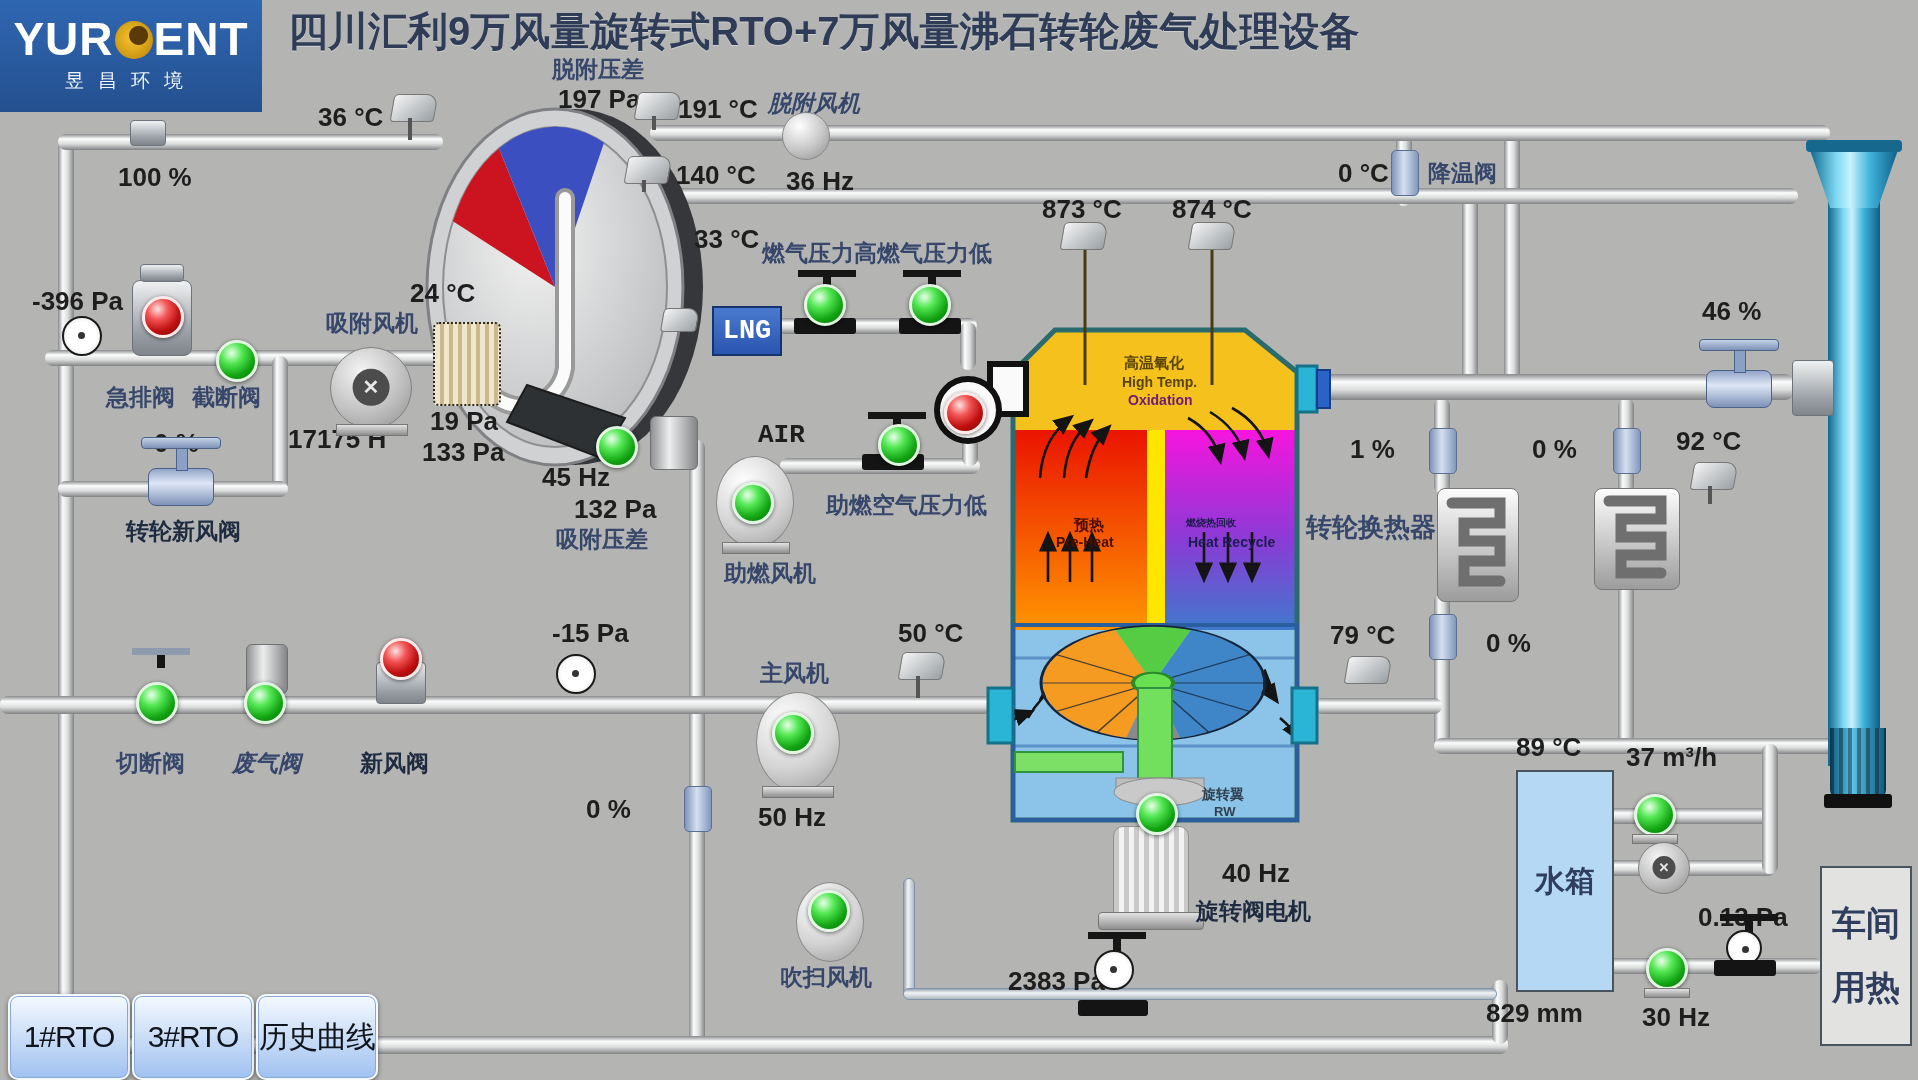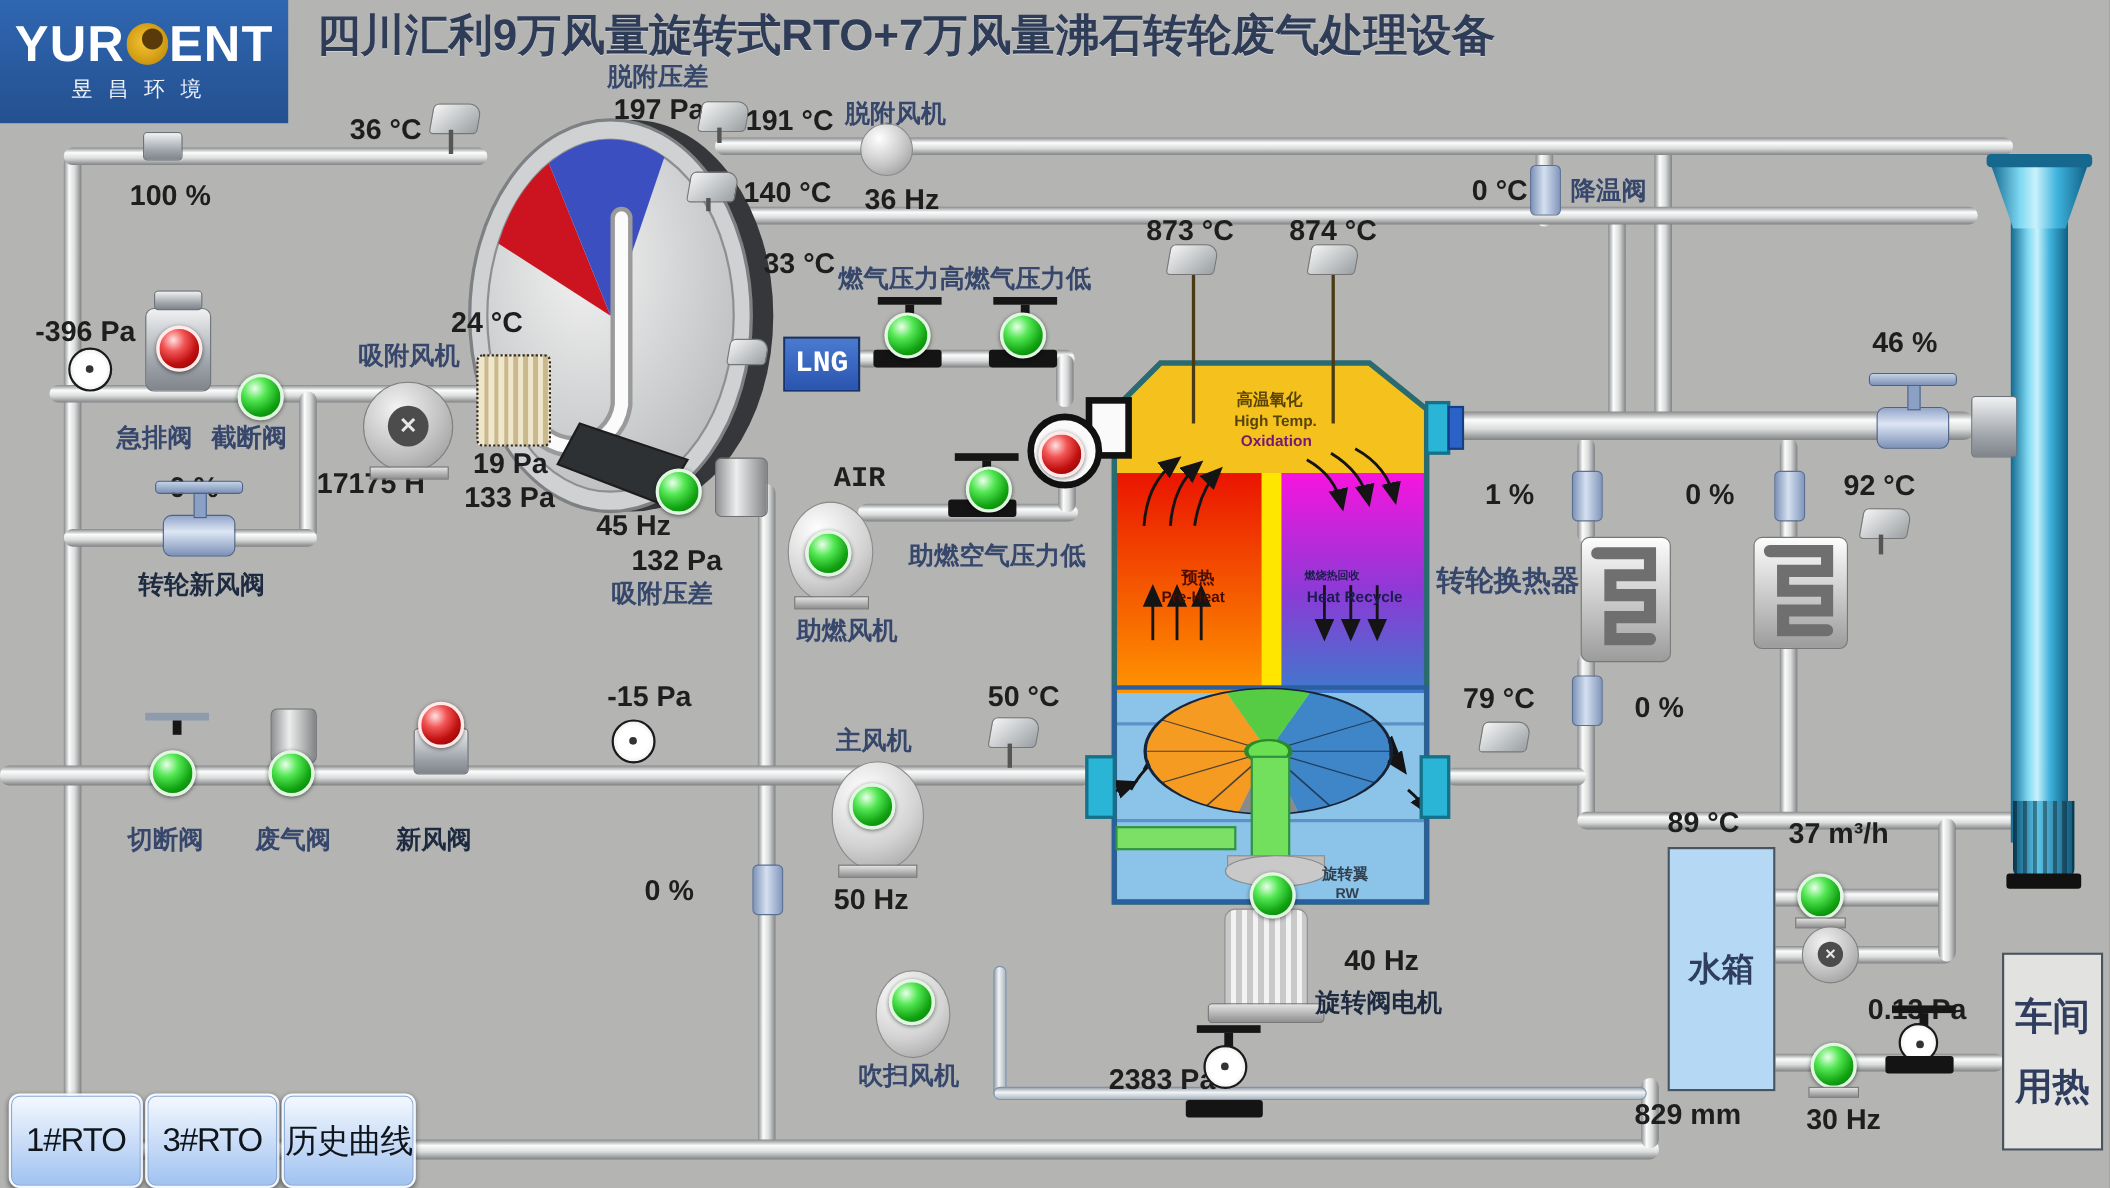--- a/index.html
+++ b/index.html
@@ -261,21 +261,21 @@
   <div class="fit" style="left:130px;top:120px;width:34px;height:24px;"></div>
   <div class="t val" style="left:118px;top:162px;">100 %</div>
   <div class="t val" style="left:318px;top:102px;">36 °C</div>
   <div class="probe" style="left:392px;top:94px;"></div>
   <div class="stem" style="left:408px;top:118px;height:22px;"></div>
   <div class="t lbl" style="left:552px;top:54px;">脱附压差</div>
   <div class="t val" style="left:558px;top:84px;">197 Pa</div>
   <div class="probe" style="left:636px;top:92px;"></div>
   <div class="stem" style="left:652px;top:116px;height:14px;"></div>
   <div class="t val" style="left:678px;top:94px;">191 °C</div>
-  <div class="t lbl" style="left:768px;top:88px;">脱附风机</div>
+  <div class="t lbl" style="left:768px;top:88px;font-style:italic;">脱附风机</div>
   <div class="ball" style="left:782px;top:112px;"></div>
   <div class="probe" style="left:626px;top:156px;"></div>
   <div class="stem" style="left:642px;top:180px;height:12px;"></div>
   <div class="t val" style="left:676px;top:160px;">140 °C</div>
   <div class="t val" style="left:786px;top:166px;">36 Hz</div>
   <div class="arr left" style="left:994px;top:123px;"></div>
   <div class="arr left" style="left:1150px;top:123px;"></div>
   <div class="arr" style="left:1000px;top:186px;"></div>
   <div class="arr" style="left:1150px;top:186px;"></div>
   <div class="t val" style="left:1306px;top:158px;margin-left:32px;">0 °C</div>
@@ -342,21 +342,21 @@
   <div class="t lbl" style="left:1196px;top:896px;color:#1e2a40;">旋转阀电机</div>
 
   <div class="arr" style="left:6px;top:694px;"></div>
   <div class="thandle" style="left:132px;top:648px;background:#8e9bac;"></div>
   <div class="light" style="left:136px;top:682px;"></div>
   <div class="cyl" style="left:246px;top:644px;width:40px;height:48px;"></div>
   <div class="light" style="left:244px;top:682px;"></div>
   <div class="fit" style="left:376px;top:662px;width:48px;height:40px;"></div>
   <div class="light red" style="left:380px;top:638px;"></div>
   <div class="t lbl" style="left:116px;top:748px;">切断阀</div>
-  <div class="t lbl" style="left:232px;top:748px;">废气阀</div>
+  <div class="t lbl" style="left:232px;top:748px;font-style:italic;">废气阀</div>
   <div class="t lbl" style="left:360px;top:748px;color:#1e2a40;">新风阀</div>
   <div class="t val" style="left:552px;top:618px;">-15 Pa</div>
   <div class="gauge" style="left:556px;top:654px;"></div>
   <div class="t val" style="left:586px;top:794px;">0 %</div>
   <div class="valve" style="left:684px;top:786px;"></div>
   <div class="t lbl" style="left:760px;top:658px;">主风机</div>
   <div class="pump" style="left:756px;top:692px;width:82px;height:98px;"></div>
   <div class="pbase" style="left:762px;top:786px;width:70px;height:10px;"></div>
   <div class="light" style="left:772px;top:712px;"></div>
   <div class="t val" style="left:758px;top:802px;">50 Hz</div>

